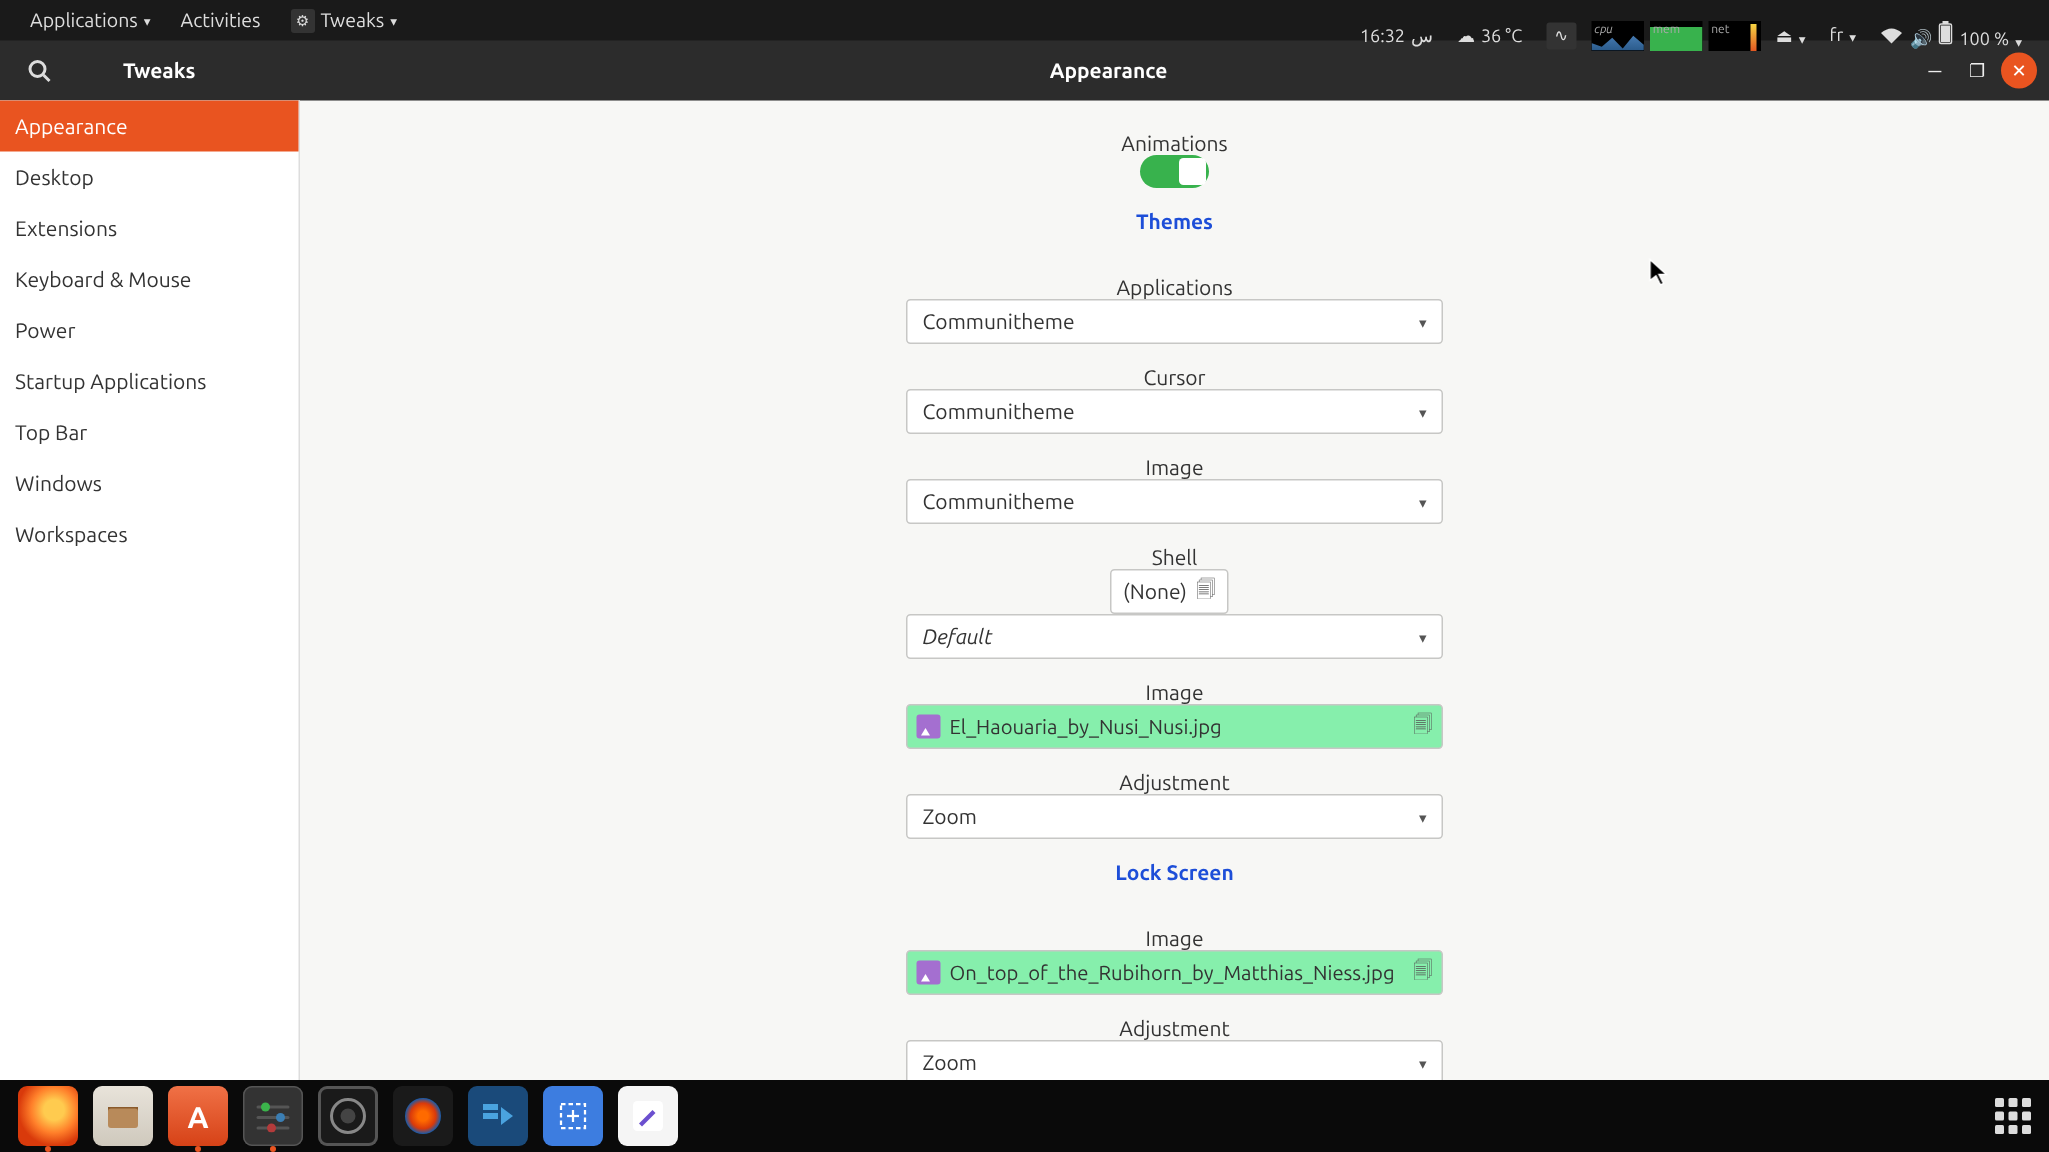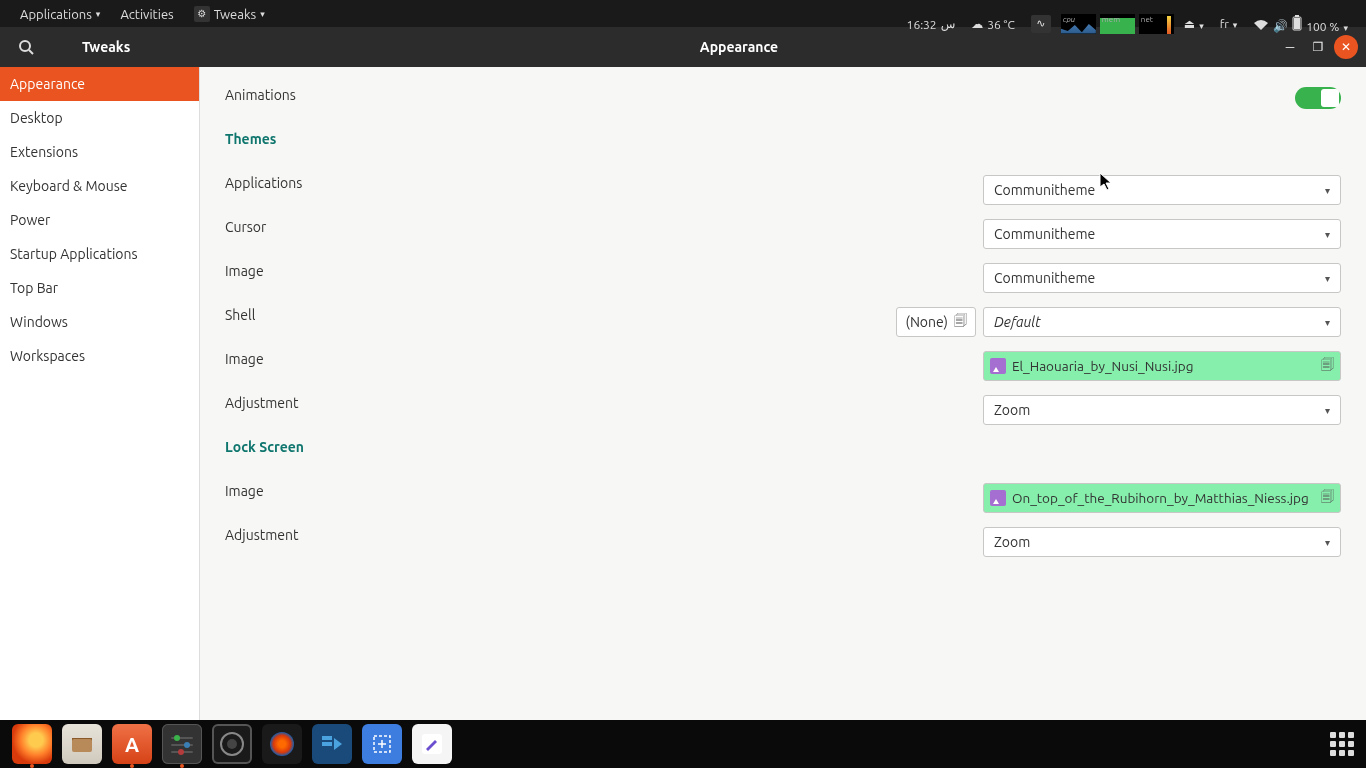--- a/index.html
+++ b/index.html
@@ -29,23 +29,23 @@
 .win-btn { width: 24px; height: 24px; border-radius: 50%; display: flex; align-items: center; justify-content: center; cursor: pointer; font-size: 12px; color: #eee; }
 .win-btn.close { background: #e95420; color: #fff; }
 
 
 .content { position: absolute; top: 67px; bottom: 48px; left: 0; right: 0; display: flex; background: #f7f7f5; }
 .sidebar { width: 200px; background: #fff; border-right: 1px solid #ddd; }
 .sidebar .item { padding: 9px 10px; font-size: 14px; color: #333; cursor: pointer; }
 .sidebar .item.active { background: #e95420; color: #fff; }
 
 .main { flex: 1; padding: 20px 25px; overflow-y: auto; color: #333; }
-.row { display: flex; align-items: flex-start; margin-bottom: 14px; min-height: 30px; }
+.row { display: flex; align-items: center; margin-bottom: 14px; min-height: 30px; flex-direction: column; }
 .row .label { font-size: 14px; color: #333; }
-.row .section { font-size: 14px; font-weight: 700; color: #0f766e; }
+.row .section { font-size: 14px; font-weight: 700; color: #1d4ed8; }
 .row .fill { flex: 1; }
 
 
 .toggle { width: 46px; height: 22px; border-radius: 11px; background: #38b24d; position: relative; cursor: pointer; }
 .toggle::after { content: ""; position: absolute; right: 2px; top: 2px; width: 18px; height: 18px; border-radius: 3px; background: #fff; }
 
 
 .combo { width: 358px; height: 30px; background: #fff; border: 1px solid #c7c7c5; border-radius: 3px; display: flex; align-items: center; padding: 0 10px; font-size: 14px; color: #333; cursor: pointer; position: relative; }
 .combo.italic span:first-child { font-style: italic; }
 .combo .caret-down { margin-left: auto; font-size: 10px; color: #555; }

